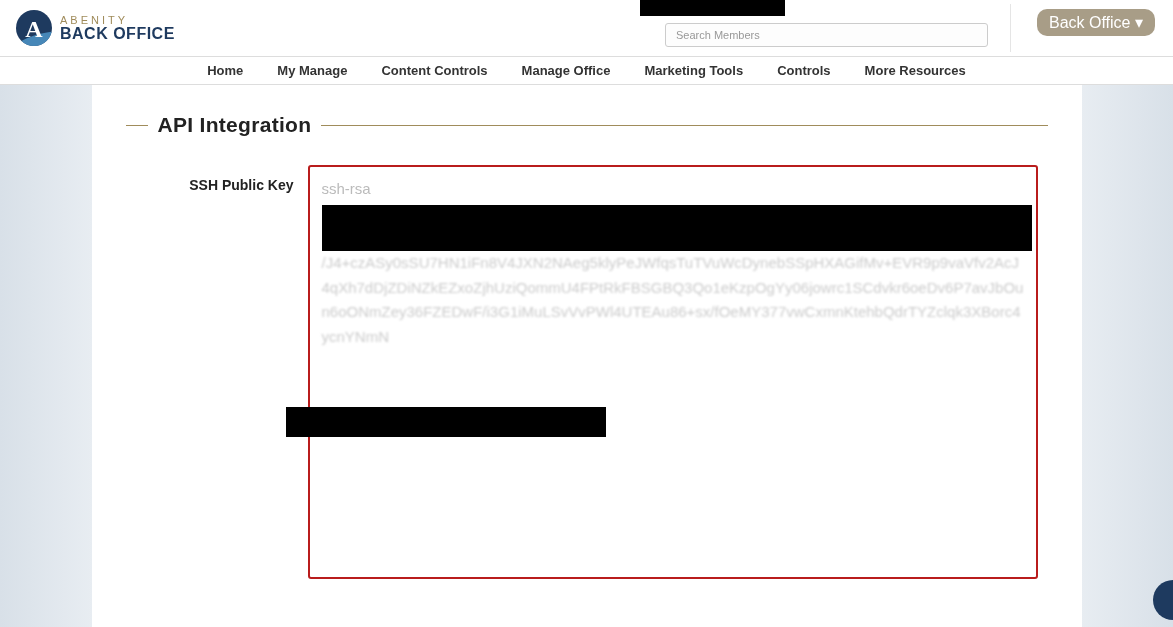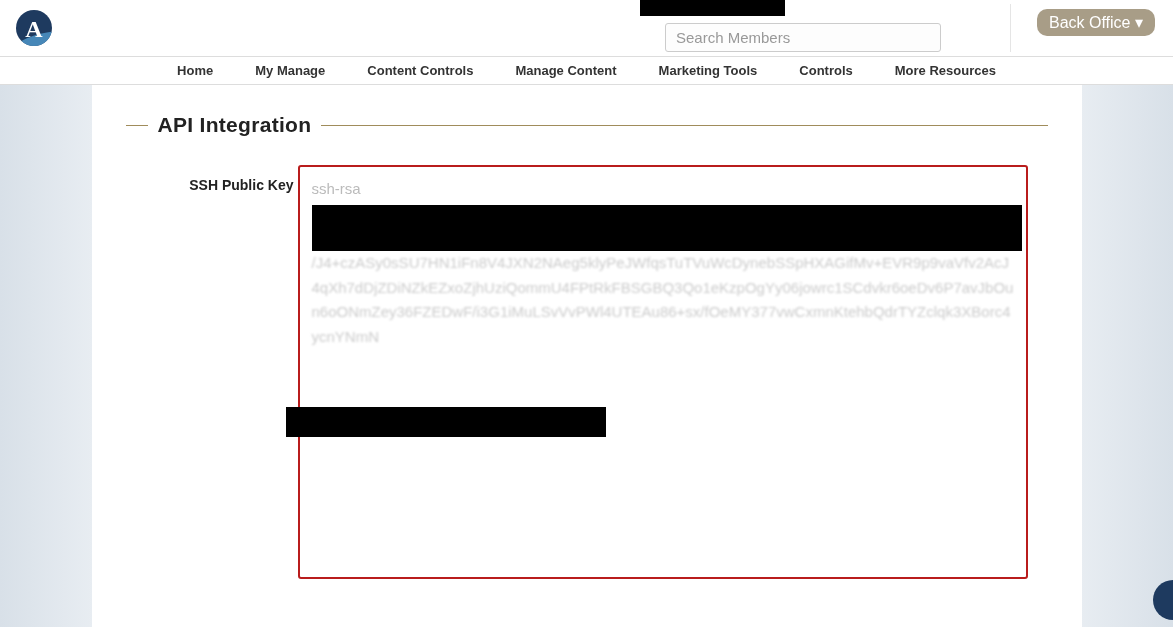--- a/index.html
+++ b/index.html
@@ -10,39 +10,39 @@
     .logo-circle { width: 36px; height: 36px; border-radius: 50%; background: #1e3a5f; display: flex; align-items: center; justify-content: center; position: relative; overflow: hidden; }
     .logo-a { color: #fff; font-size: 24px; font-weight: bold; font-family: serif; transform: translateY(1px); }
     .logo-swoosh { position: absolute; width: 60px; height: 20px; background: #4a90c2; border-radius: 50%; bottom: -8px; left: -5px; transform: rotate(-15deg); opacity: 0.9; }
     .logo-text { display: flex; flex-direction: column; line-height: 1; }
     .brand-top { font-size: 11px; letter-spacing: 3px; color: #a08c5b; font-weight: 500; }
     .brand-bottom { font-size: 16px; letter-spacing: 0.5px; color: #1e3a5f; font-weight: 600; }
     
     .top-redact { position: absolute; left: 640px; top: 0; width: 145px; height: 16px; background: #000; }
     
     .search-wrap { position: absolute; left: 665px; top: 23px; }
-    .search-input { width: 276px; padding: 5px 10px; font-size: 15px; border: 1px solid #ccc; border-radius: 3px; background: #fdfdfd; color: #888; }
+    .search-input { width: 323px; padding: 5px 10px; font-size: 11px; border: 1px solid #ccc; border-radius: 3px; background: #fdfdfd; color: #888; }
     .search-input::placeholder { color: #999; }
     
     .vdiv { position: absolute; right: 162px; top: 4px; width: 1px; height: 48px; background: #e5e5e5; }
     
     .back-office-btn { position: absolute; right: 18px; top: 9px; background: #a89d87; color: #fff; padding: 4px 12px; border-radius: 10px; font-size: 16px; border: none; cursor: pointer; }
     
-    .nav { background: #fff; border-bottom: 1px solid #ddd; display: flex; justify-content: center; gap: 16px; height: 28px; align-items: center; box-shadow: 0 1px 2px rgba(0,0,0,0.04); }
+    .nav { background: #fff; border-bottom: 1px solid #ddd; display: flex; justify-content: center; gap: 8px; height: 28px; align-items: center; box-shadow: 0 1px 2px rgba(0,0,0,0.04); }
     .nav-item { padding: 0 13px; font-size: 13px; font-weight: 600; color: #333; cursor: pointer; }
     
     .page-body { background: linear-gradient(to right, #d8e0e8 0%, #e8edf2 8%, #e8edf2 92%, #d8e0e8 100%); min-height: 542px; padding: 0; }
     .content-card { width: 990px; margin: 0 auto; background: #fff; min-height: 542px; padding: 28px 34px 0; position: relative; }
     
     .section-header { display: flex; align-items: center; margin-bottom: 28px; }
     .hr-left { width: 22px; height: 1px; background: #a08c5b; margin-right: 10px; }
     .section-title { font-size: 21px; font-weight: 700; color: #222; letter-spacing: 0.3px; }
     .hr-right { flex: 1; height: 1px; background: #a08c5b; margin-left: 10px; }
     
-    .field-row { display: flex; gap: 4px; }
+    .field-row { display: flex; gap: 14px; }
     .field-label { width: 168px; text-align: right; font-size: 14px; font-weight: 700; color: #222; padding-top: 12px; }
     .textarea-wrap { flex: 1; }
     .ssh-textarea { width: 730px; height: 414px; border: 2px solid #b91c1c; border-radius: 3px; padding: 10px 12px; font-size: 15px; font-family: Arial, sans-serif; resize: none; color: #bbb; line-height: 1.65; background: #fff; overflow: hidden; position: relative; }
     .ssh-prefix { color: #bbb; }
     .redact-block { background: #000; display: block; }
     .redact1 { width: 710px; height: 46px; margin-top: 3px; }
     .ssh-blur { color: #ccc; filter: blur(0.8px); word-break: break-all; }
     .redact2 { position: absolute; left: 194px; top: 322px; width: 320px; height: 30px; background: #000; }
     
     .save-btn { background: #4a7c3c; color: #d8e6c8; border: none; border-radius: 20px 20px 0 0; padding: 12px 36px 4px; font-size: 13px; letter-spacing: 2px; cursor: pointer; position: absolute; bottom: 0; left: 50%; transform: translateX(-50%); height: 30px; }
@@ -51,34 +51,38 @@
   </style>
 </head>
 <body>
 
 <div class="header">
   <div class="logo-wrap">
     <div class="logo-circle">
       <div class="logo-swoosh"></div>
       <span class="logo-a">A</span>
     </div>
+    <div class="logo-text">
+      <span class="brand-top">ABENITY</span>
+      <span class="brand-bottom">BACK OFFICE</span>
+    </div>
   </div>
   <div class="top-redact"></div>
   <div class="search-wrap">
     <input class="search-input" type="text" placeholder="Search Members" style="">
   </div>
   <div class="vdiv"></div>
   <button class="back-office-btn">Back Office ▾</button>
 </div>
 
 <div class="nav">
   <div class="nav-item">Home</div>
   <div class="nav-item">My Manage</div>
   <div class="nav-item">Content Controls</div>
-  <div class="nav-item">Manage Content</div>
+  <div class="nav-item">Manage Office</div>
   <div class="nav-item">Marketing Tools</div>
   <div class="nav-item">Controls</div>
   <div class="nav-item">More Resources</div>
 </div>
 
 <div class="page-body">
   <div class="content-card">
     <div class="section-header">
       <div class="hr-left"></div>
       <h2 class="section-title">API Integration</h2>

